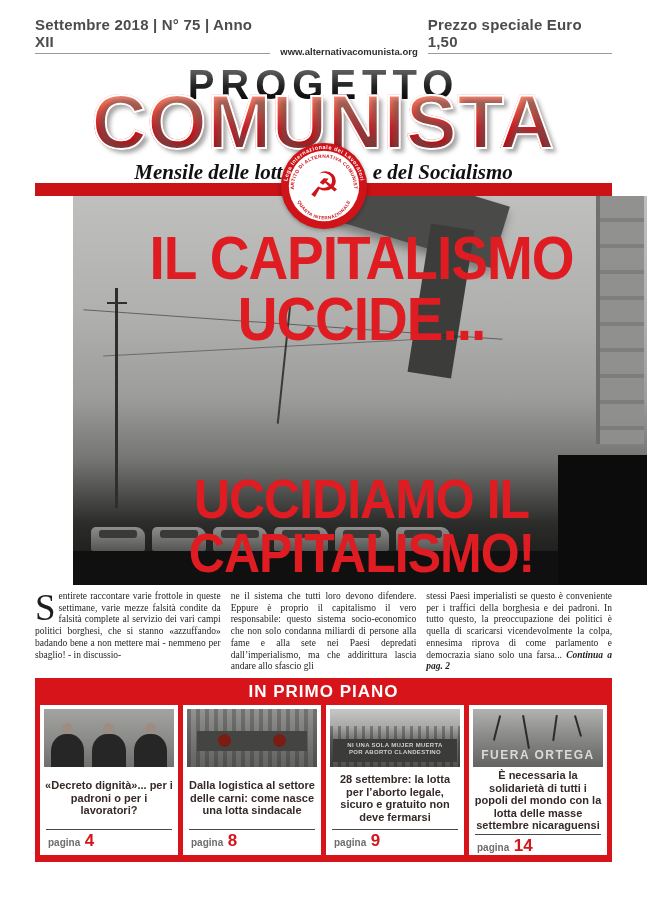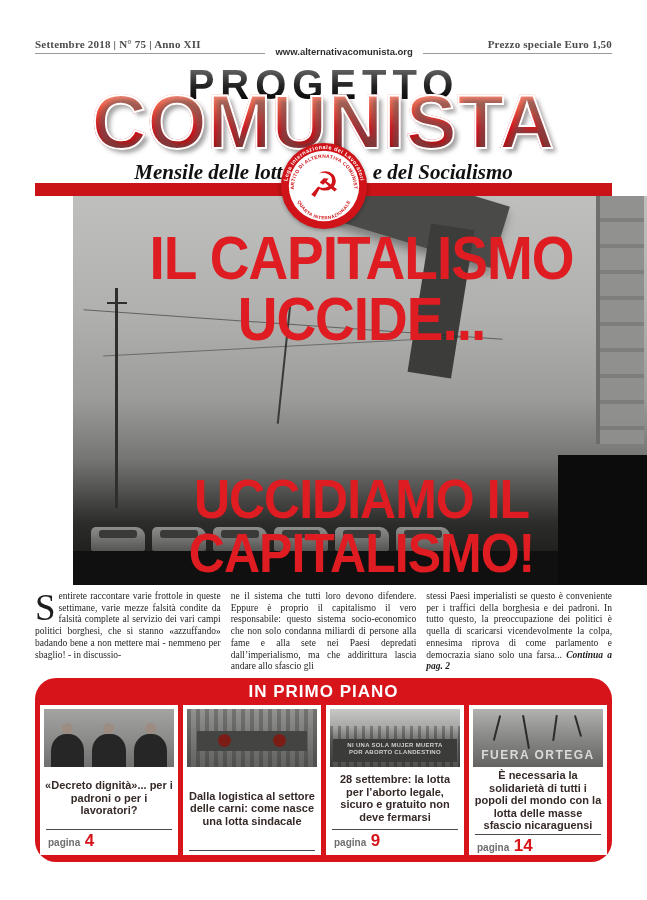--- a/index.html
+++ b/index.html
@@ -4,21 +4,21 @@
 <style>
   * { margin:0; padding:0; box-sizing:border-box; }
   html,body { background:#ffffff; }
   body { width:647px; height:900px; font-family:"Liberation Sans", sans-serif; }
   .page { position:relative; width:647px; height:900px; background:#fff; overflow:hidden; }
 
   
   .topbar { position:absolute; top:36px; left:35px; right:35px; height:18px;
     display:flex; justify-content:space-between; align-items:flex-end;
     border-bottom:1px solid #9a9a9a; }
-  .topbar .issue, .topbar .price { font-size:11px; font-weight:bold; color:#4c4c4c; padding-bottom:3px; letter-spacing:.2px;font-family:Liberation Serif, serif; }
+  .topbar .issue, .topbar .price { font-size:15px; font-weight:bold; color:#4c4c4c; padding-bottom:3px; letter-spacing:.2px; }
   .topbar .url { font-size:9.5px; font-weight:bold; color:#2e2e2e; background:#fff;
     padding:0 10px; transform:translateY(4px); position:relative; z-index:2; }
 
   
   .masthead { position:absolute; top:56px; left:35px; right:35px; height:162px; z-index:6; }
   .progetto { position:absolute; top:8px; width:100%; text-align:center;
     font-size:40px; font-weight:bold; letter-spacing:6px; line-height:1;
     background:linear-gradient(180deg,#7a7a7a 0%,#222 55%,#000 100%);
     -webkit-background-clip:text; background-clip:text; -webkit-text-fill-color:transparent;
     transform:scaleY(1.05); }
@@ -66,21 +66,21 @@
 
   
   .article { position:absolute; top:591px; left:35px; width:577px; height:88px;
     display:flex; gap:10px; font-family:"Liberation Serif", serif;
     font-size:9.5px; line-height:11.7px; color:#1d1d1d; text-align:justify; }
   .col { flex:1; }
   .dropcap { float:left; font-size:37px; line-height:29px; padding:2px 3px 0 0; font-family:"Liberation Serif", serif; color:#1d1d1d; }
   .continua { font-style:italic; font-weight:bold; }
 
   
-  .primo { position:absolute; top:678px; left:35px; width:577px; height:184px; background:#d8141b; padding:3px 5px 6px;border-radius:21px; }
+  .primo { position:absolute; top:678px; left:35px; width:577px; height:184px; background:#d8141b; padding:3px 5px 6px; }
   .primo-title { text-align:center; color:#fff; font-weight:bold; font-size:17px; letter-spacing:1px; height:24px; line-height:22px; }
   .cards { display:flex; gap:5px; height:150px; }
   .card { flex:1; background:#fff; padding:4px; display:flex; flex-direction:column; }
   .thumb { height:58px; position:relative; overflow:hidden; flex:none; }
   .card-head { flex:1; display:flex; align-items:center; justify-content:center; text-align:center;
     font-size:11px; line-height:12.5px; font-weight:bold; color:#362a28; padding:2px 1px; }
   .card-rule { border-top:1.5px solid #4a4a4a; margin:0 2px; flex:none; }
   .card-page { text-align:left; padding:1px 4px 0; flex:none; }
   .card-page .pl { font-size:10px; color:#6e6e6e; font-weight:bold; }
   .card-page .pn { font-size:17px; color:#d8141b; font-weight:bold; }
@@ -210,20 +210,24 @@
       <article class="card">
         <div class="thumb t2">
           <div class="crowd"></div>
           <div class="banner">
             <div class="roundel"></div>
             <div class="roundel"></div>
           </div>
         </div>
         <h3 class="card-head">Dalla logistica al settore delle carni: come nasce una lotta sindacale</h3>
         <div class="card-rule"></div>
+        <div class="card-page">
+          <span class="pl">pagina</span>
+          <span class="pn">8</span>
+        </div>
       </article>
 
       <article class="card">
         <div class="thumb t3">
           <div class="crowd"></div>
           <div class="banner">
             <div>NI UNA SOLA MUJER MUERTA</div>
             <div>POR ABORTO CLANDESTINO</div>
           </div>
         </div>
@@ -236,21 +240,21 @@
       </article>
 
       <article class="card">
         <div class="thumb t4">
           <div class="arm a1"></div>
             <div class="arm a2"></div>
             <div class="arm a3"></div>
             <div class="arm a4"></div>
           <div class="overlay">FUERA ORTEGA</div>
         </div>
-        <h3 class="card-head">È necessaria la solidarietà di tutti i popoli del mondo con la lotta delle masse sfascio nicaraguensi</h3>
+        <h3 class="card-head">È necessaria la solidarietà di tutti i popoli del mondo con la lotta delle masse settembre nicaraguensi</h3>
         <div class="card-rule"></div>
         <div class="card-page">
           <span class="pl">pagina</span>
           <span class="pn">14</span>
         </div>
       </article>
 
     </div>
   </section>
 

